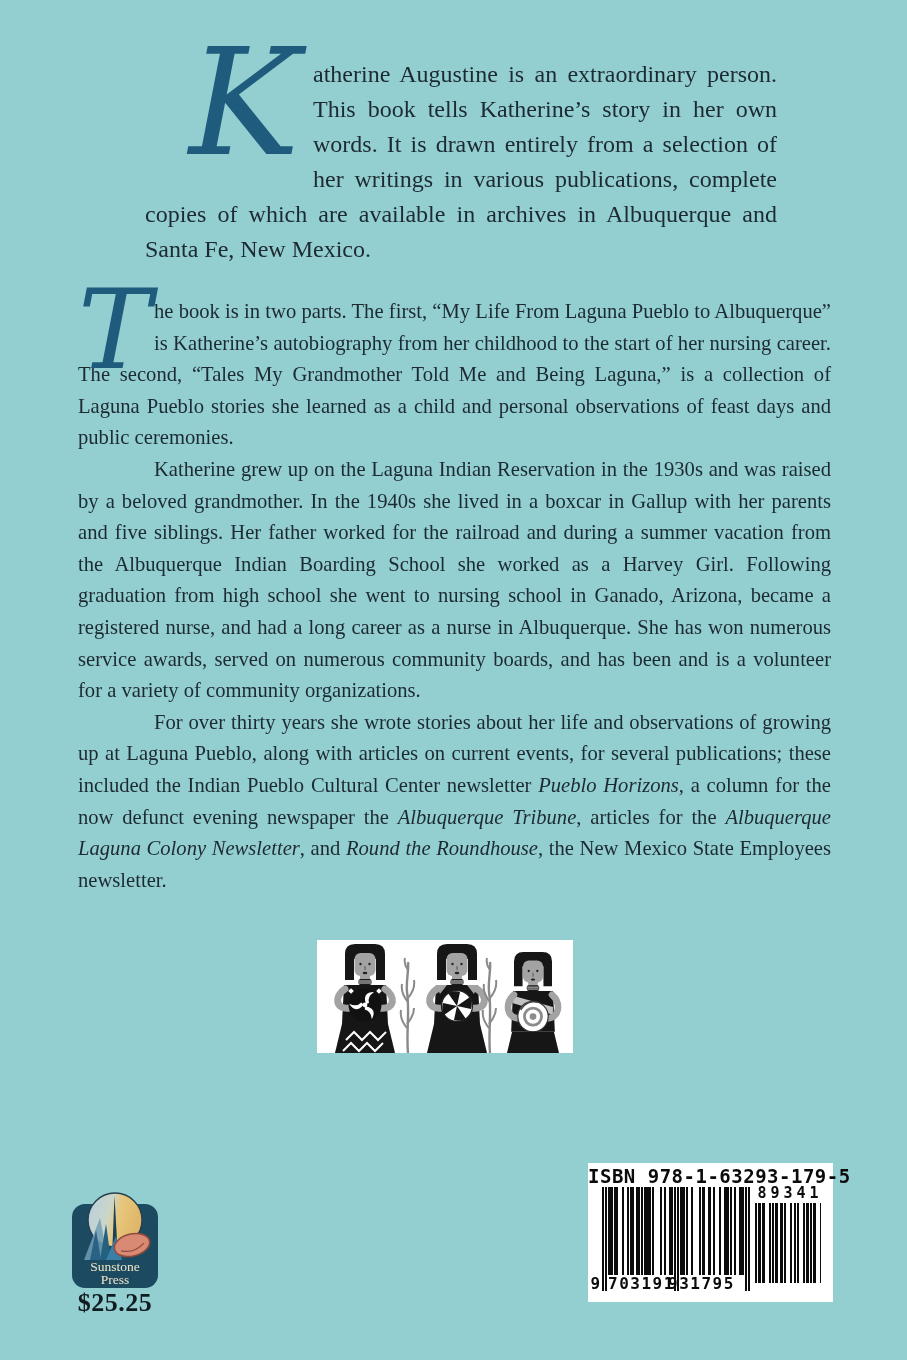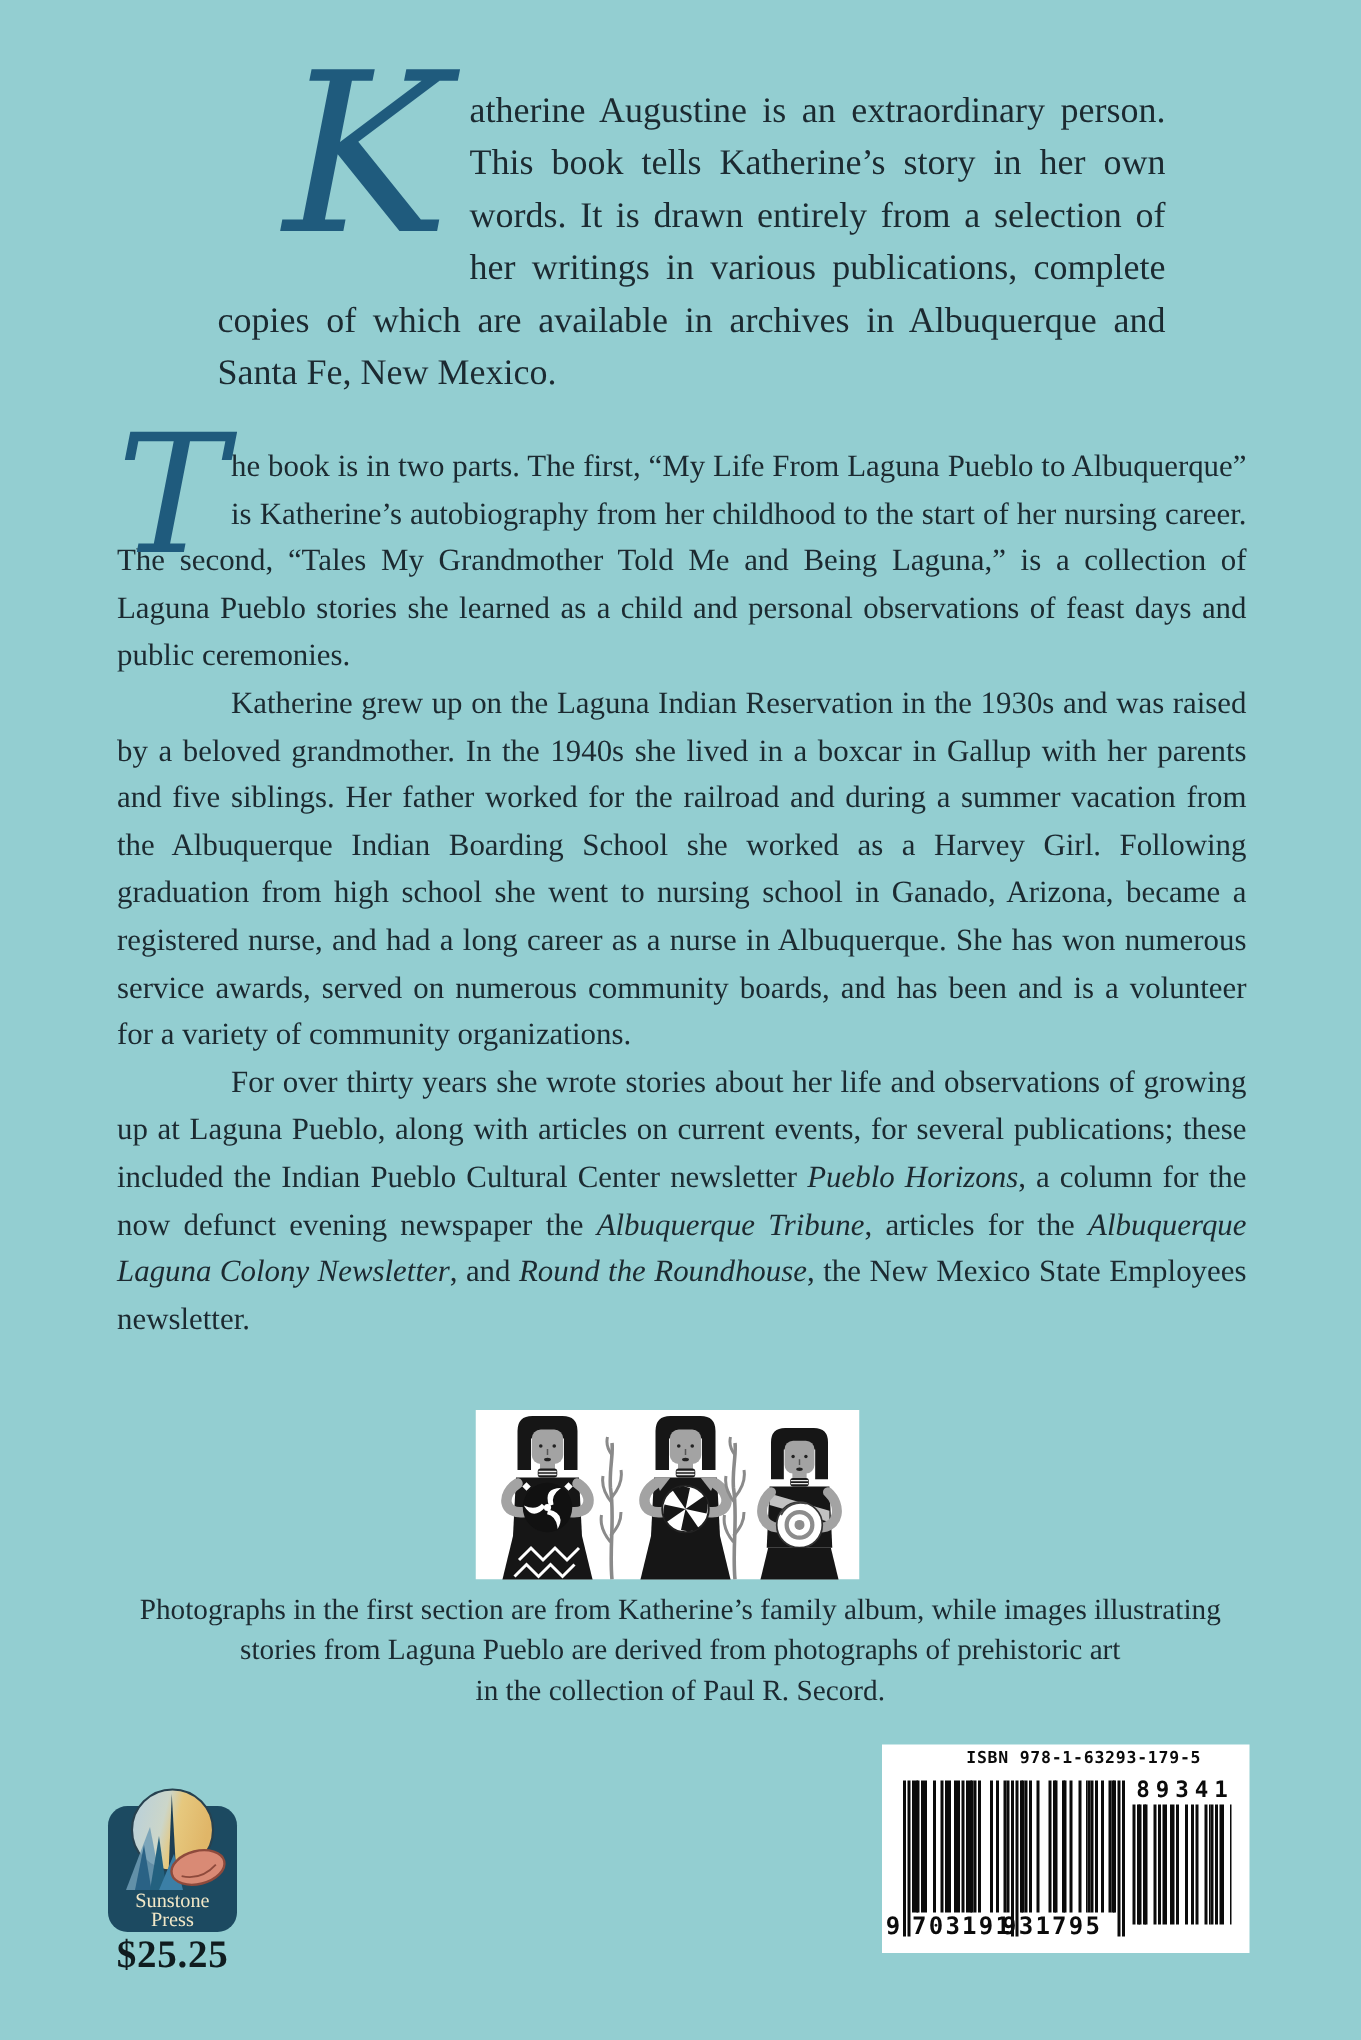--- a/index.html
+++ b/index.html
@@ -45,21 +45,21 @@
     font-size:26px;font-weight:bold;color:#101c1f;letter-spacing:0.5px;
   }
   
   .barcode{
     position:absolute;left:588px;top:1163px;width:245px;height:139px;
     background:#ffffff;color:#0b0b0b;
     font-family:"DejaVu Sans Mono",monospace;font-weight:bold;
   }
   .bc-isbn{
     position:absolute;left:0;top:2px;width:100%;text-align:center;
-    font-size:11px;letter-spacing:0.5px;white-space:nowrap;margin-left:12px;
+    font-size:19px;letter-spacing:0.5px;white-space:nowrap;
   }
   .bc-addon-label{
     position:absolute;left:167px;top:21px;width:70px;text-align:center;
     font-size:15px;letter-spacing:4px;
   }
   .bars{position:absolute;}
   .bars i{position:absolute;top:0;background:#0b0b0b;display:block;}
   #main-bars{left:14px;top:24px;width:148px;height:104px;}
   #addon-bars{left:167px;top:40px;width:66px;height:80px;}
   .bc-digits span{position:absolute;top:111px;font-size:16px;letter-spacing:1.5px;text-align:center;}
@@ -166,25 +166,20 @@
         <path d="M20 45 C30 54 28 70 14 70" stroke="#a3a3a3" stroke-width="7" fill="none" stroke-linecap="round"></path>
         <circle cx="0" cy="68" r="16" fill="#fff" stroke="#333" stroke-width="1.2"></circle>
         <circle cx="0" cy="68" r="9" fill="none" stroke="#8c8c8c" stroke-width="3"></circle>
         <circle cx="0" cy="68" r="3.5" fill="#8c8c8c"></circle>
         <path d="M-13 61 A15.5 15.5 0 0 1 5 53" stroke="#444" stroke-width="1.5" fill="none"></path>
         <path d="M-22 84 L22 84 L29 113 L-29 113 Z" fill="#161616"></path>
       </g>
     </svg>
   </figure>
 
-  <div class="caption">
-    <div>Photographs in the first section are from Katherine’s family album, while images illustrating</div>
-    <div>stories from Laguna Pueblo are derived from photographs of prehistoric art</div>
-    <div>in the collection of Paul R. Secord.</div>
-  </div>
 
   <div class="logo">
     <svg width="90" height="106" viewBox="0 0 90 106">
       <defs>
         <linearGradient id="sun" x1="0" y1="0" x2="1" y2="0.25">
           <stop offset="0" stop-color="#b6cfdd"></stop>
           <stop offset="0.45" stop-color="#ccd6c9"></stop>
           <stop offset="0.62" stop-color="#e6c87e"></stop>
           <stop offset="1" stop-color="#e0b668"></stop>
         </linearGradient>

